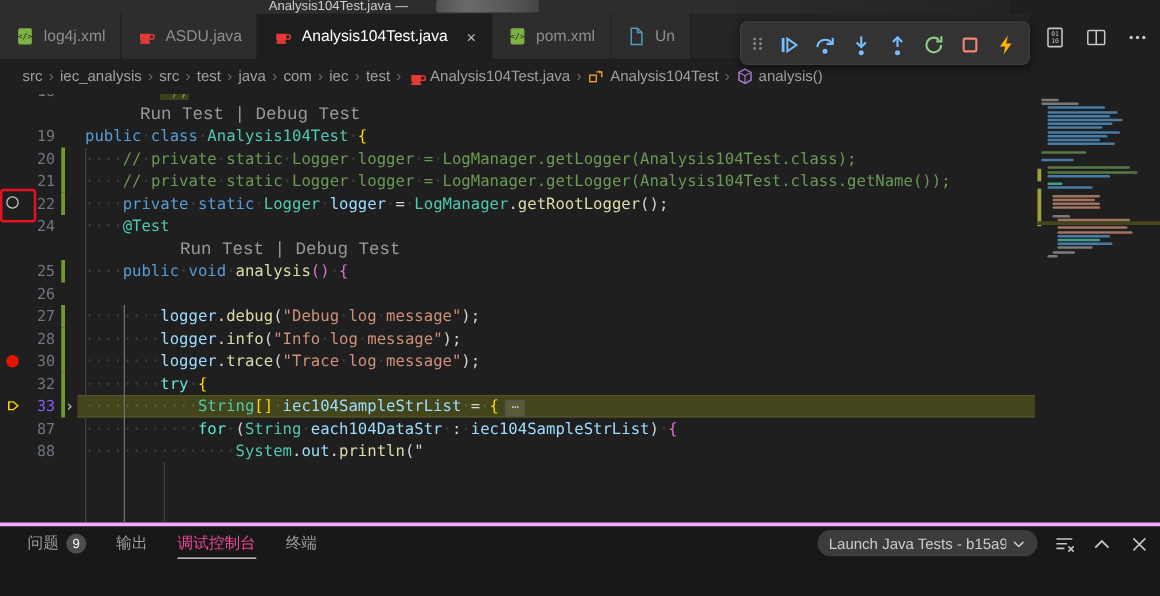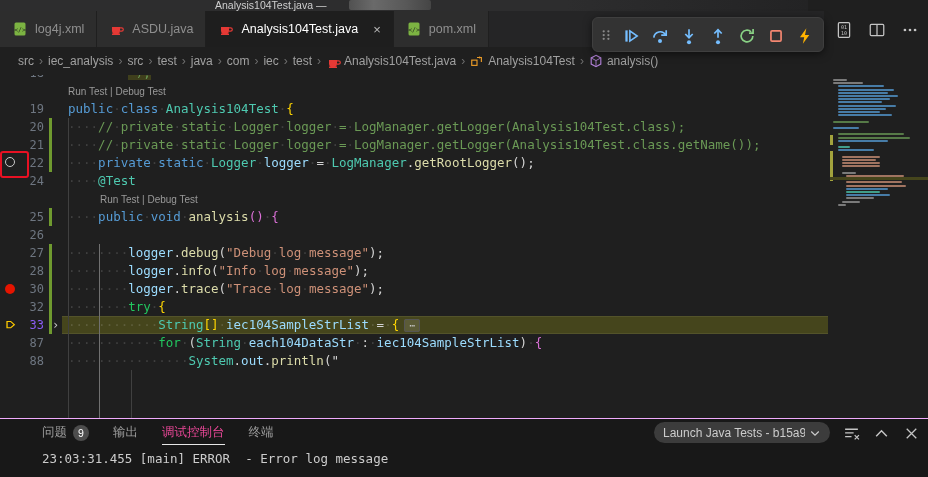--- a/index.html
+++ b/index.html
@@ -38,48 +38,48 @@
   .bc-sep{margin:0 5px;color:#6e6e6e;font-size:12px;}
   
   .editor{position:absolute;left:0;top:75px;width:928px;height:343px;overflow:hidden;background:#1f1f1f;}
   .code-rows{position:relative;margin-top:-11px;width:830px;
     font-family:"DejaVu Sans Mono",monospace;font-size:12.5px;}
   .row{position:relative;height:18px;line-height:18px;white-space:nowrap;}
   .row .num{position:absolute;left:0;top:0;width:44px;text-align:right;color:#6e7681;font-size:12px;}
   .row.hl .num{color:#8b5cf6;}
   .row .chbar{position:absolute;left:49px;top:0;width:3px;height:18px;background:#6f9a2f;}
   .row .code{position:absolute;left:68px;top:0;}
-  .row .lens{position:absolute;top:1px;color:#999999;font-size:10px;cursor:pointer;
-    font-family:Liberation Sans, sans-serif;}
+  .row .lens{position:absolute;top:1px;color:#999999;font-size:14px;cursor:pointer;
+    font-family:Liberation Mono, monospace;margin-left:44px;}
   .row .hlbar{position:absolute;left:62px;width:766px;height:18px;background:#45451c;
     border-top:1px solid #53532a;border-bottom:1px solid #53532a;box-sizing:border-box;}
   .gut{position:absolute;left:5px;top:3px;width:12px;height:12px;cursor:pointer;}
   .bp{background:#e51400;border-radius:50%;width:10px;height:10px;margin-top:1px;}
   .bp-un{border:1.5px solid #c8c8c8;border-radius:50%;width:8px;height:8px;box-sizing:content-box;margin-top:0;}
   .annotation{position:absolute;left:0px;top:-3px;width:25px;height:23px;border:2.5px solid #e81123;
     border-radius:3px;z-index:6;pointer-events:none;}
   .fold-chevron{position:absolute;left:52px;top:0;color:#c5c5c5;font-size:12px;cursor:pointer;}
   .guide{position:absolute;width:1px;background:#404040;}
   .guide.active{background:#707070;}
   
-  .kw{color:#569cd6}.ctrl{color:#22c55e}.type{color:#4ec9b0}.fn{color:#dcdcaa}
+  .kw{color:#569cd6}.ctrl{color:#5eead4}.type{color:#4ec9b0}.fn{color:#dcdcaa}
   .var{color:#9cdcfe}.str{color:#ce9178}.cmt{color:#6a9955}.pun{color:#d4d4d4}
   .gold{color:#ffd602}.purple{color:#da70d6}
   .ws{color:rgba(212,212,212,0.18)}
   .fold{color:#c8c8c8;background:rgba(255,255,255,.12);border:1px solid #555;border-radius:2px;
     padding:0 4px;margin-left:5px;font-size:10px;cursor:pointer;}
   .chip{background:#3f3f1c;color:#6a9955;}
   
   .minimap{position:absolute;left:830px;top:0;width:98px;height:343px;cursor:pointer;}
   .mm-row{position:absolute;height:2px;border-radius:1px;}
   .mm-marker{position:absolute;left:0;width:3px;background:#a3a33d;}
   .mm-exec{position:absolute;left:0;width:98px;height:3px;background:#45451c;}
   
   .panel{position:absolute;left:0;top:418px;width:928px;height:59px;background:#181818;
-    border-top:1px solid #f0abfc;box-sizing:border-box;z-index:10;padding-left:20px;}
+    border-top:3px solid #f0abfc;box-sizing:border-box;z-index:10;}
   .panel-header{display:flex;align-items:center;height:27px;padding:0 8px 0 22px;}
   .ptab{display:flex;align-items:center;gap:6px;margin-right:24px;font-size:12.5px;color:#9d9d9d;
     cursor:pointer;position:relative;height:27px;line-height:27px;}
   .ptab.active{color:#ec4899;}
   .ptab.active::after{content:"";position:absolute;left:0;right:0;bottom:1px;height:1.5px;background:#e7e7e7;}
   .badge{display:inline-block;min-width:16px;height:16px;line-height:16px;border-radius:9px;
     background:#4d4d4d;color:#ffffff;font-size:10.5px;text-align:center;}
   .panel-right{margin-left:auto;display:flex;align-items:center;gap:12px;}
   .session-pill{display:flex;align-items:center;gap:4px;height:21px;padding:0 9px;background:#3c3c3c;
     border-radius:11px;color:#cccccc;font-size:12px;cursor:pointer;max-width:170px;overflow:hidden;white-space:nowrap;}
@@ -120,20 +120,27 @@
           </svg></span>
         <span>Analysis104Test.java</span>
         <span class="close">×</span>
       </div>
       <div class="tab">
         <span class="icon16"><svg width="16" height="16" viewBox="0 0 16 16" xmlns="http://www.w3.org/2000/svg">
             <rect x="2.5" y="1.5" width="11" height="13" rx="1.5" fill="#7cb342"></rect>
             <text x="8" y="10.5" font-size="6.5" text-anchor="middle" fill="#1e1e1e" font-family="monospace">&lt;/&gt;</text>
           </svg></span>
         <span>pom.xml</span>
+      </div>
+      <div class="tab clipped">
+        <span class="icon16"><svg width="16" height="16" viewBox="0 0 16 16" xmlns="http://www.w3.org/2000/svg">
+            <path d="M4 1.5h5l3.5 3.5v9.5h-8.5z" fill="none" stroke="#519aba" stroke-width="1.2"></path>
+            <path d="M9 1.5V5h3.5" fill="none" stroke="#519aba" stroke-width="1.2"></path>
+          </svg></span>
+        <span>Un</span>
       </div>
     </div>
   <div class="editor-actions" id="editor-actions">
       <div class="ea-btn">
         <span class="icon16"><svg width="18" height="18" viewBox="0 0 16 16" xmlns="http://www.w3.org/2000/svg">
             <rect x="3" y="1.5" width="10" height="13" rx="1" fill="none" stroke="#c5c5c5" stroke-width="1.1"></rect>
             <text x="8" y="7" font-size="4.5" text-anchor="middle" fill="#c5c5c5" font-family="monospace">01</text>
             <text x="8" y="12" font-size="4.5" text-anchor="middle" fill="#c5c5c5" font-family="monospace">10</text>
           </svg></span>
       </div>
@@ -445,14 +452,13 @@
               </svg></span>
           </div>
           <div class="pa-btn">
             <span class="icon16"><svg width="17" height="17" viewBox="0 0 16 16" xmlns="http://www.w3.org/2000/svg">
                 <path d="M3.5 3.5l9 9m0-9l-9 9" stroke="#c5c5c5" stroke-width="1.2"></path>
               </svg></span>
           </div>
         </div>
     </div>
   </div>
-  <div class="console-line">23:03:31.455 [main] ERROR  - Error log message</div>
 </div>
 
 </body></html>

